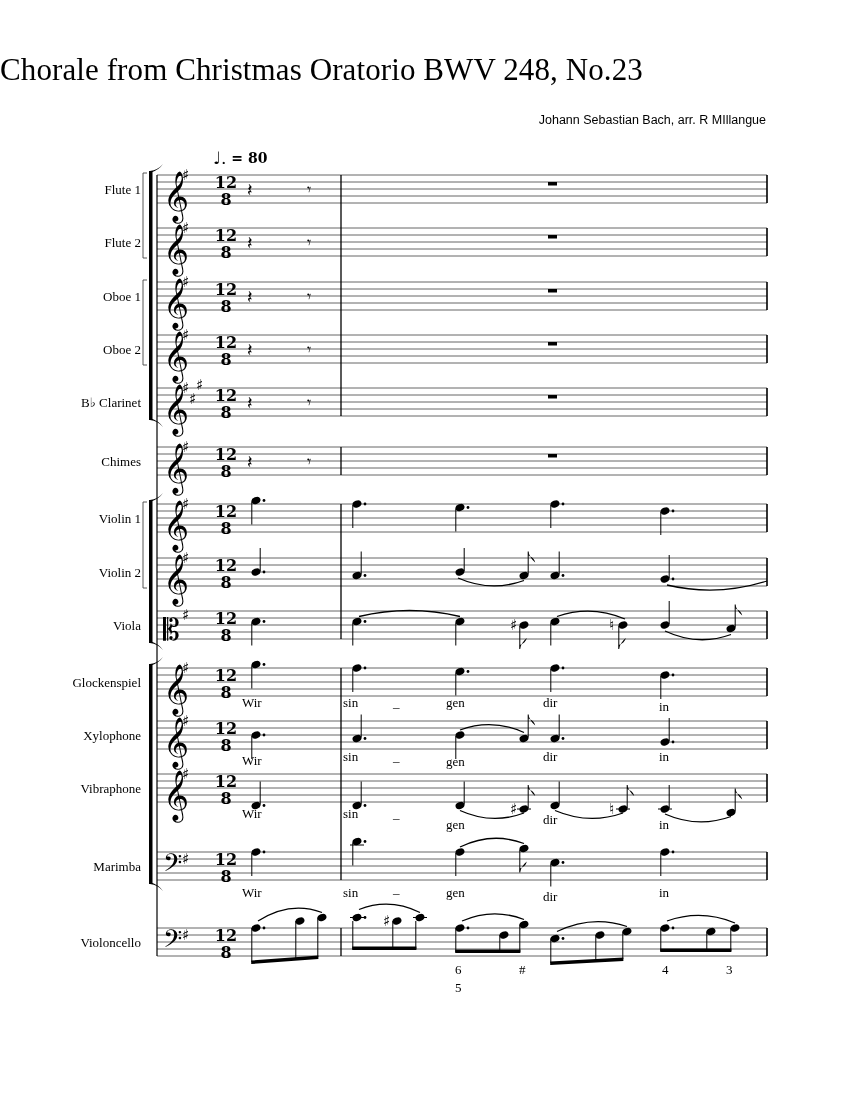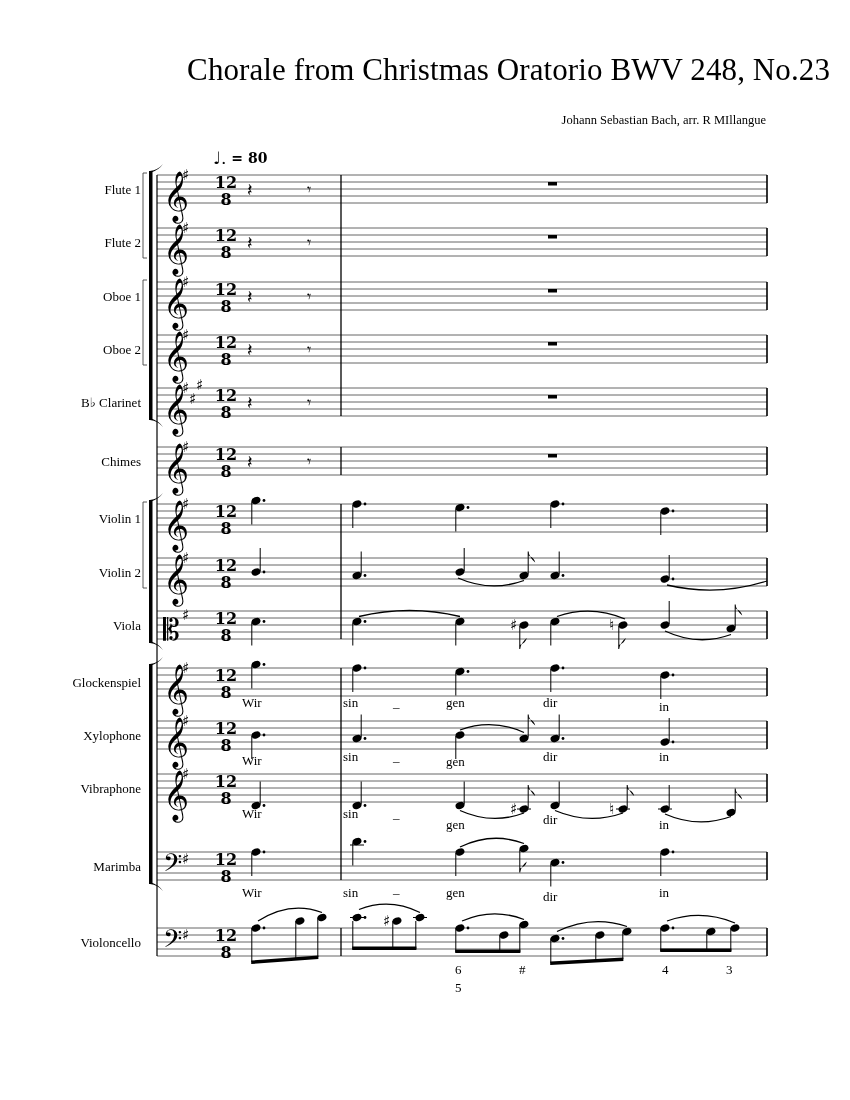--- a/index.html
+++ b/index.html
@@ -1,18 +1,18 @@
 <!DOCTYPE html>
 <html><head>
 <meta charset="utf-8">
 <style>
   html, body { margin: 0; padding: 0; background: #ffffff; }
   body { width: 850px; height: 1100px; position: relative; overflow: hidden; font-family: "DejaVu Serif", serif; color: #000; }
-  .title { position: absolute; top: 52px; left: 0; width: 830px; text-align: right; font-family: "Liberation Serif", "DejaVu Serif", serif; font-size: 31px; font-weight: normal; letter-spacing: 0.1px; }
-  .composer { position: absolute; top: 113px; right: 84px; font-family: Liberation Serif, serif; font-size: 12.5px; }
+  .title { position: absolute; top: 52px; left: 0; width: 830px; text-align: left; font-family: "Liberation Serif", "DejaVu Serif", serif; font-size: 31px; font-weight: normal; letter-spacing: 0.1px; }
+  .composer { position: absolute; top: 113px; right: 84px; font-family: Liberation Sans, sans-serif; font-size: 12.5px; }
   .tempo { position: absolute; top: 147px; left: 213px; font-family: "DejaVu Serif", serif; font-size: 14px; font-weight: bold; }
   .tempo .note { font-size: 17px; font-weight: normal; position: relative; top: 1px; }
   svg#score { position: absolute; left: 0; top: 0; }
   .inst-name { font-family: "Liberation Serif", "DejaVu Serif", serif; font-size: 13px; }
   .lyric { font-family: "Liberation Serif", "DejaVu Serif", serif; font-size: 13px; }
   .fig { font-family: "Liberation Serif", "DejaVu Serif", serif; font-size: 13px; }
   .ts { font-family: "DejaVu Serif", serif; font-weight: bold; font-size: 16px; }
   .clef { font-family: "DejaVu Sans", sans-serif; }
   .acc { font-family: "DejaVu Sans", sans-serif; font-size: 15px; }
 </style>

